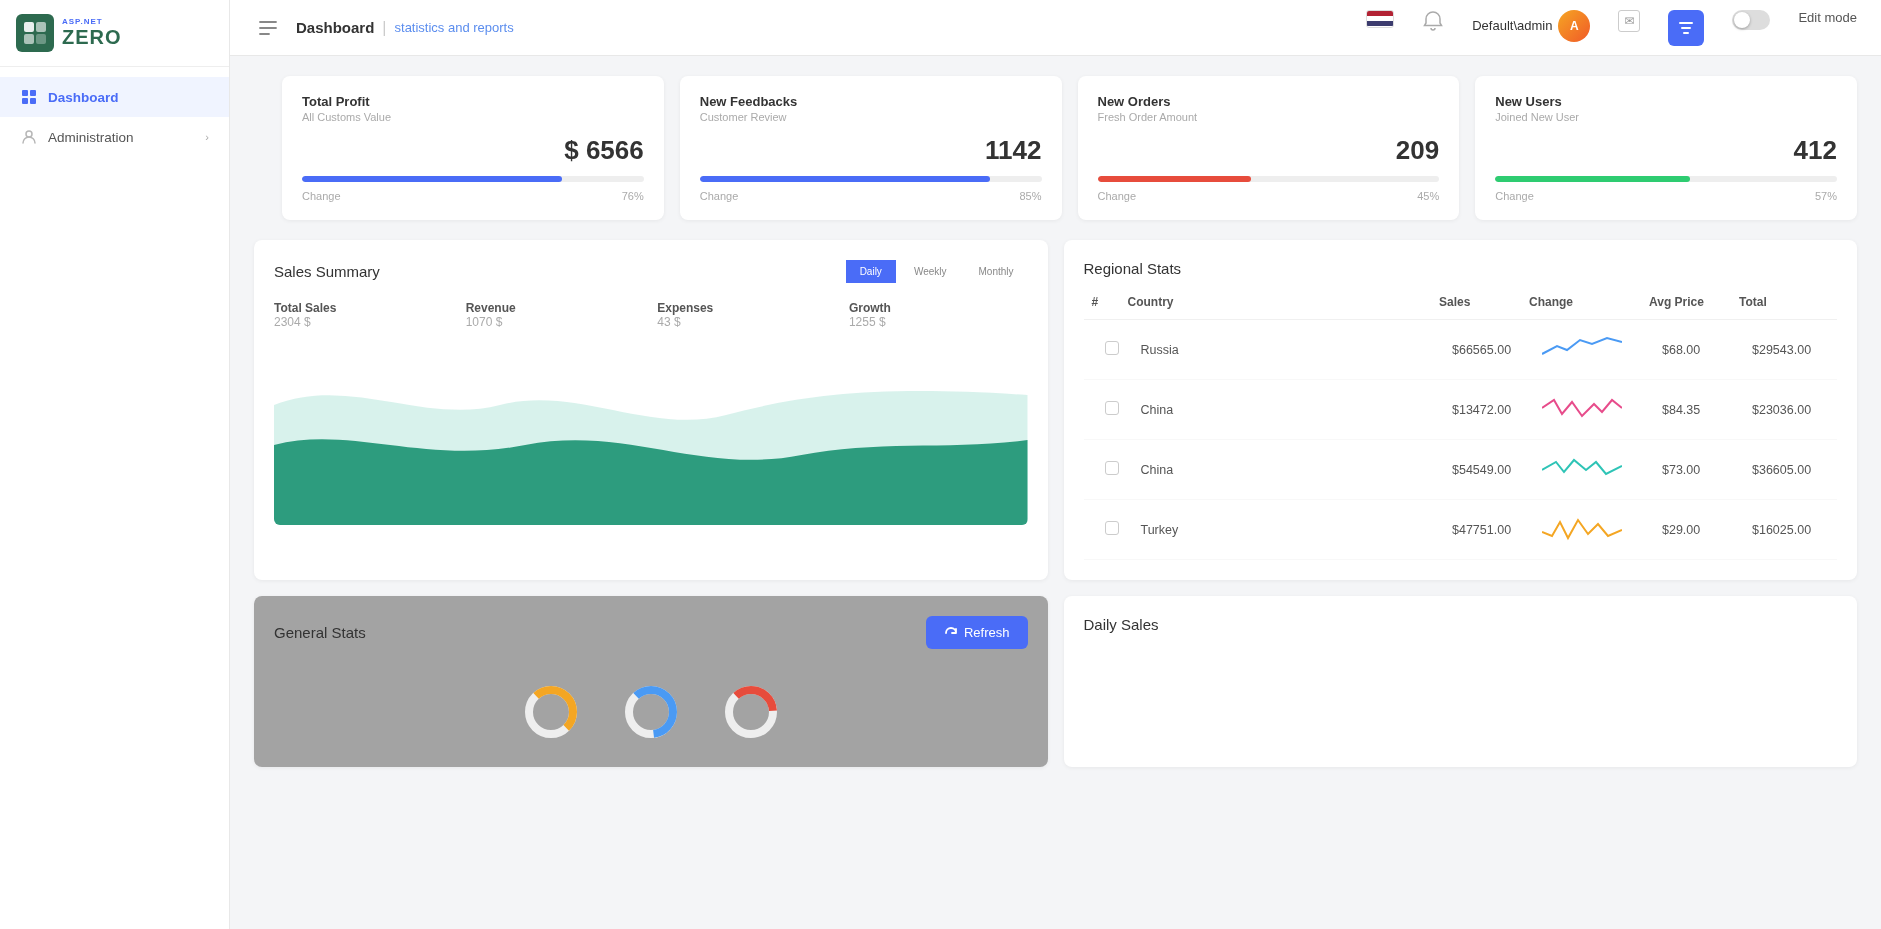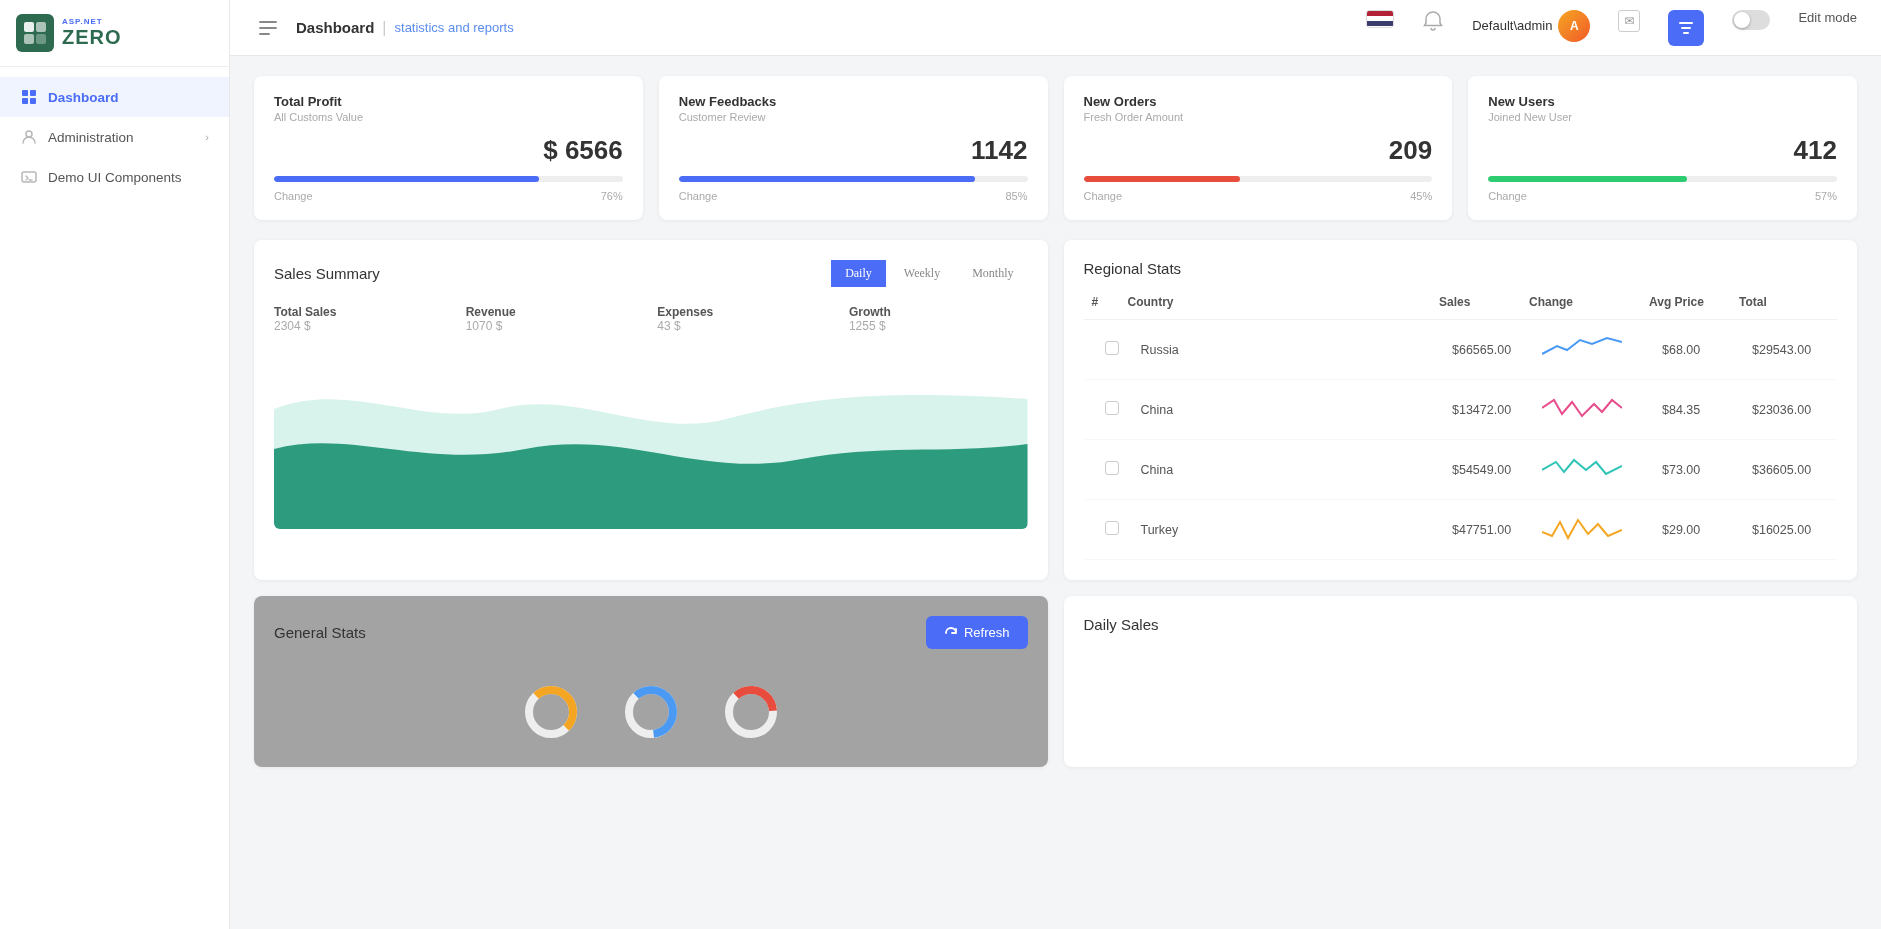--- a/index.html
+++ b/index.html
@@ -32,39 +32,39 @@
     .user-info { display: flex; align-items: center; gap: 6px; font-size: 13px; color: #333; cursor: pointer; }
     .avatar { width: 32px; height: 32px; border-radius: 50%; background: linear-gradient(135deg, #f6a623, #f05a28); display: flex; align-items: center; justify-content: center; color: white; font-size: 12px; font-weight: 700; }
     .filter-btn { background: #4a6cf7; color: #fff; border: none; border-radius: 6px; width: 36px; height: 36px; display: flex; align-items: center; justify-content: center; cursor: pointer; font-size: 16px; }
     .toggle { width: 38px; height: 20px; background: #ddd; border-radius: 10px; position: relative; cursor: pointer; }
     .toggle-knob { width: 16px; height: 16px; background: #fff; border-radius: 50%; position: absolute; top: 2px; left: 2px; box-shadow: 0 1px 3px rgba(0,0,0,0.3); }
 
     
     .content { flex: 1; overflow-y: auto; padding: 20px 24px; }
 
     
-    .stats-row { display: grid; grid-template-columns: repeat(4, 1fr); gap: 16px; margin-bottom: 20px; }
+    .stats-row { display: grid; grid-template-columns: repeat(4, 1fr); gap: 16px; margin-bottom: 20px; margin-left: 28px; }
     .stat-card { background: #fff; border-radius: 8px; padding: 18px 20px; box-shadow: 0 1px 4px rgba(0,0,0,0.06); }
     .stat-label { font-size: 13px; font-weight: 700; color: #333; margin-bottom: 2px; }
     .stat-sublabel { font-size: 11px; color: #aaa; margin-bottom: 12px; }
     .stat-value-row { display: flex; justify-content: space-between; align-items: center; margin-bottom: 10px; }
     .stat-value { font-size: 26px; font-weight: 700; color: #333; }
     .progress-bar { height: 6px; border-radius: 3px; background: #eee; margin-bottom: 8px; overflow: hidden; }
     .progress-fill { height: 100%; border-radius: 3px; }
     .stat-change { font-size: 11px; color: #aaa; display: flex; justify-content: space-between; }
 
     
     .bottom-row { display: grid; grid-template-columns: 1fr 1fr; gap: 16px; }
 
     
     .sales-card { background: #fff; border-radius: 8px; padding: 20px; box-shadow: 0 1px 4px rgba(0,0,0,0.06); }
     .card-header { display: flex; align-items: center; justify-content: space-between; margin-bottom: 18px; }
     .card-title { font-size: 15px; font-weight: 400; color: #333; }
     .tab-group { display: flex; gap: 4px; }
-    .tab-btn { padding: 6px 14px; border-radius: 0; border: none; font-size: 12px; cursor: pointer; background: transparent; color: #888; font-family: Liberation Serif, serif; }
+    .tab-btn { padding: 6px 14px; border-radius: 0; border: none; font-size: 10px; cursor: pointer; background: transparent; color: #888; }
     .tab-btn.active { background: #4a6cf7; color: #fff; }
     .sales-stats { display: grid; grid-template-columns: repeat(4, 1fr); gap: 13px; margin-bottom: 16px; text-align: left; }
     .sales-stat-label { font-size: 12px; font-weight: 700; color: #555; }
     .sales-stat-value { font-size: 12px; color: #aaa; }
     .chart-area { height: 180px; position: relative; overflow: hidden; border-radius: 6px; }
 
     
     .regional-card { background: #fff; border-radius: 8px; padding: 20px; box-shadow: 0 1px 4px rgba(0,0,0,0.06); }
     .table-header { display: grid; grid-template-columns: 36px 1fr 90px 120px 90px 90px; gap: 0; padding: 0 8px 10px; border-bottom: 1px solid #f0f0f0; }
     .th { font-size: 12px; font-weight: 700; color: #555; }
@@ -116,29 +116,20 @@
     </div>
     <div class="nav-item">
       <span class="nav-icon">
         <svg width="16" height="16" viewBox="0 0 16 16" fill="none">
           <circle cx="8" cy="5" r="3" stroke="#888" stroke-width="1.5"></circle>
           <path d="M2 14c0-3.3 2.7-6 6-6s6 2.7 6 6" stroke="#888" stroke-width="1.5" stroke-linecap="round"></path>
         </svg>
       </span>
       <span>Administration</span>
       <span class="nav-arrow">›</span>
-    </div>
-    <div class="nav-item">
-      <span class="nav-icon">
-        <svg width="16" height="16" viewBox="0 0 16 16" fill="none">
-          <rect x="1" y="3" width="14" height="10" rx="2" stroke="#888" stroke-width="1.5"></rect>
-          <path d="M5 7l2 2-2 2M8 11h3" stroke="#888" stroke-width="1.3" stroke-linecap="round"></path>
-        </svg>
-      </span>
-      <span>Demo UI Components</span>
     </div>
   </nav>
 </div>
 
 <div class="main">
 
   <div class="header">
     <div class="header-left">
       <div class="sidebar-toggle">
         <svg width="18" height="14" viewBox="0 0 18 14" fill="none">

